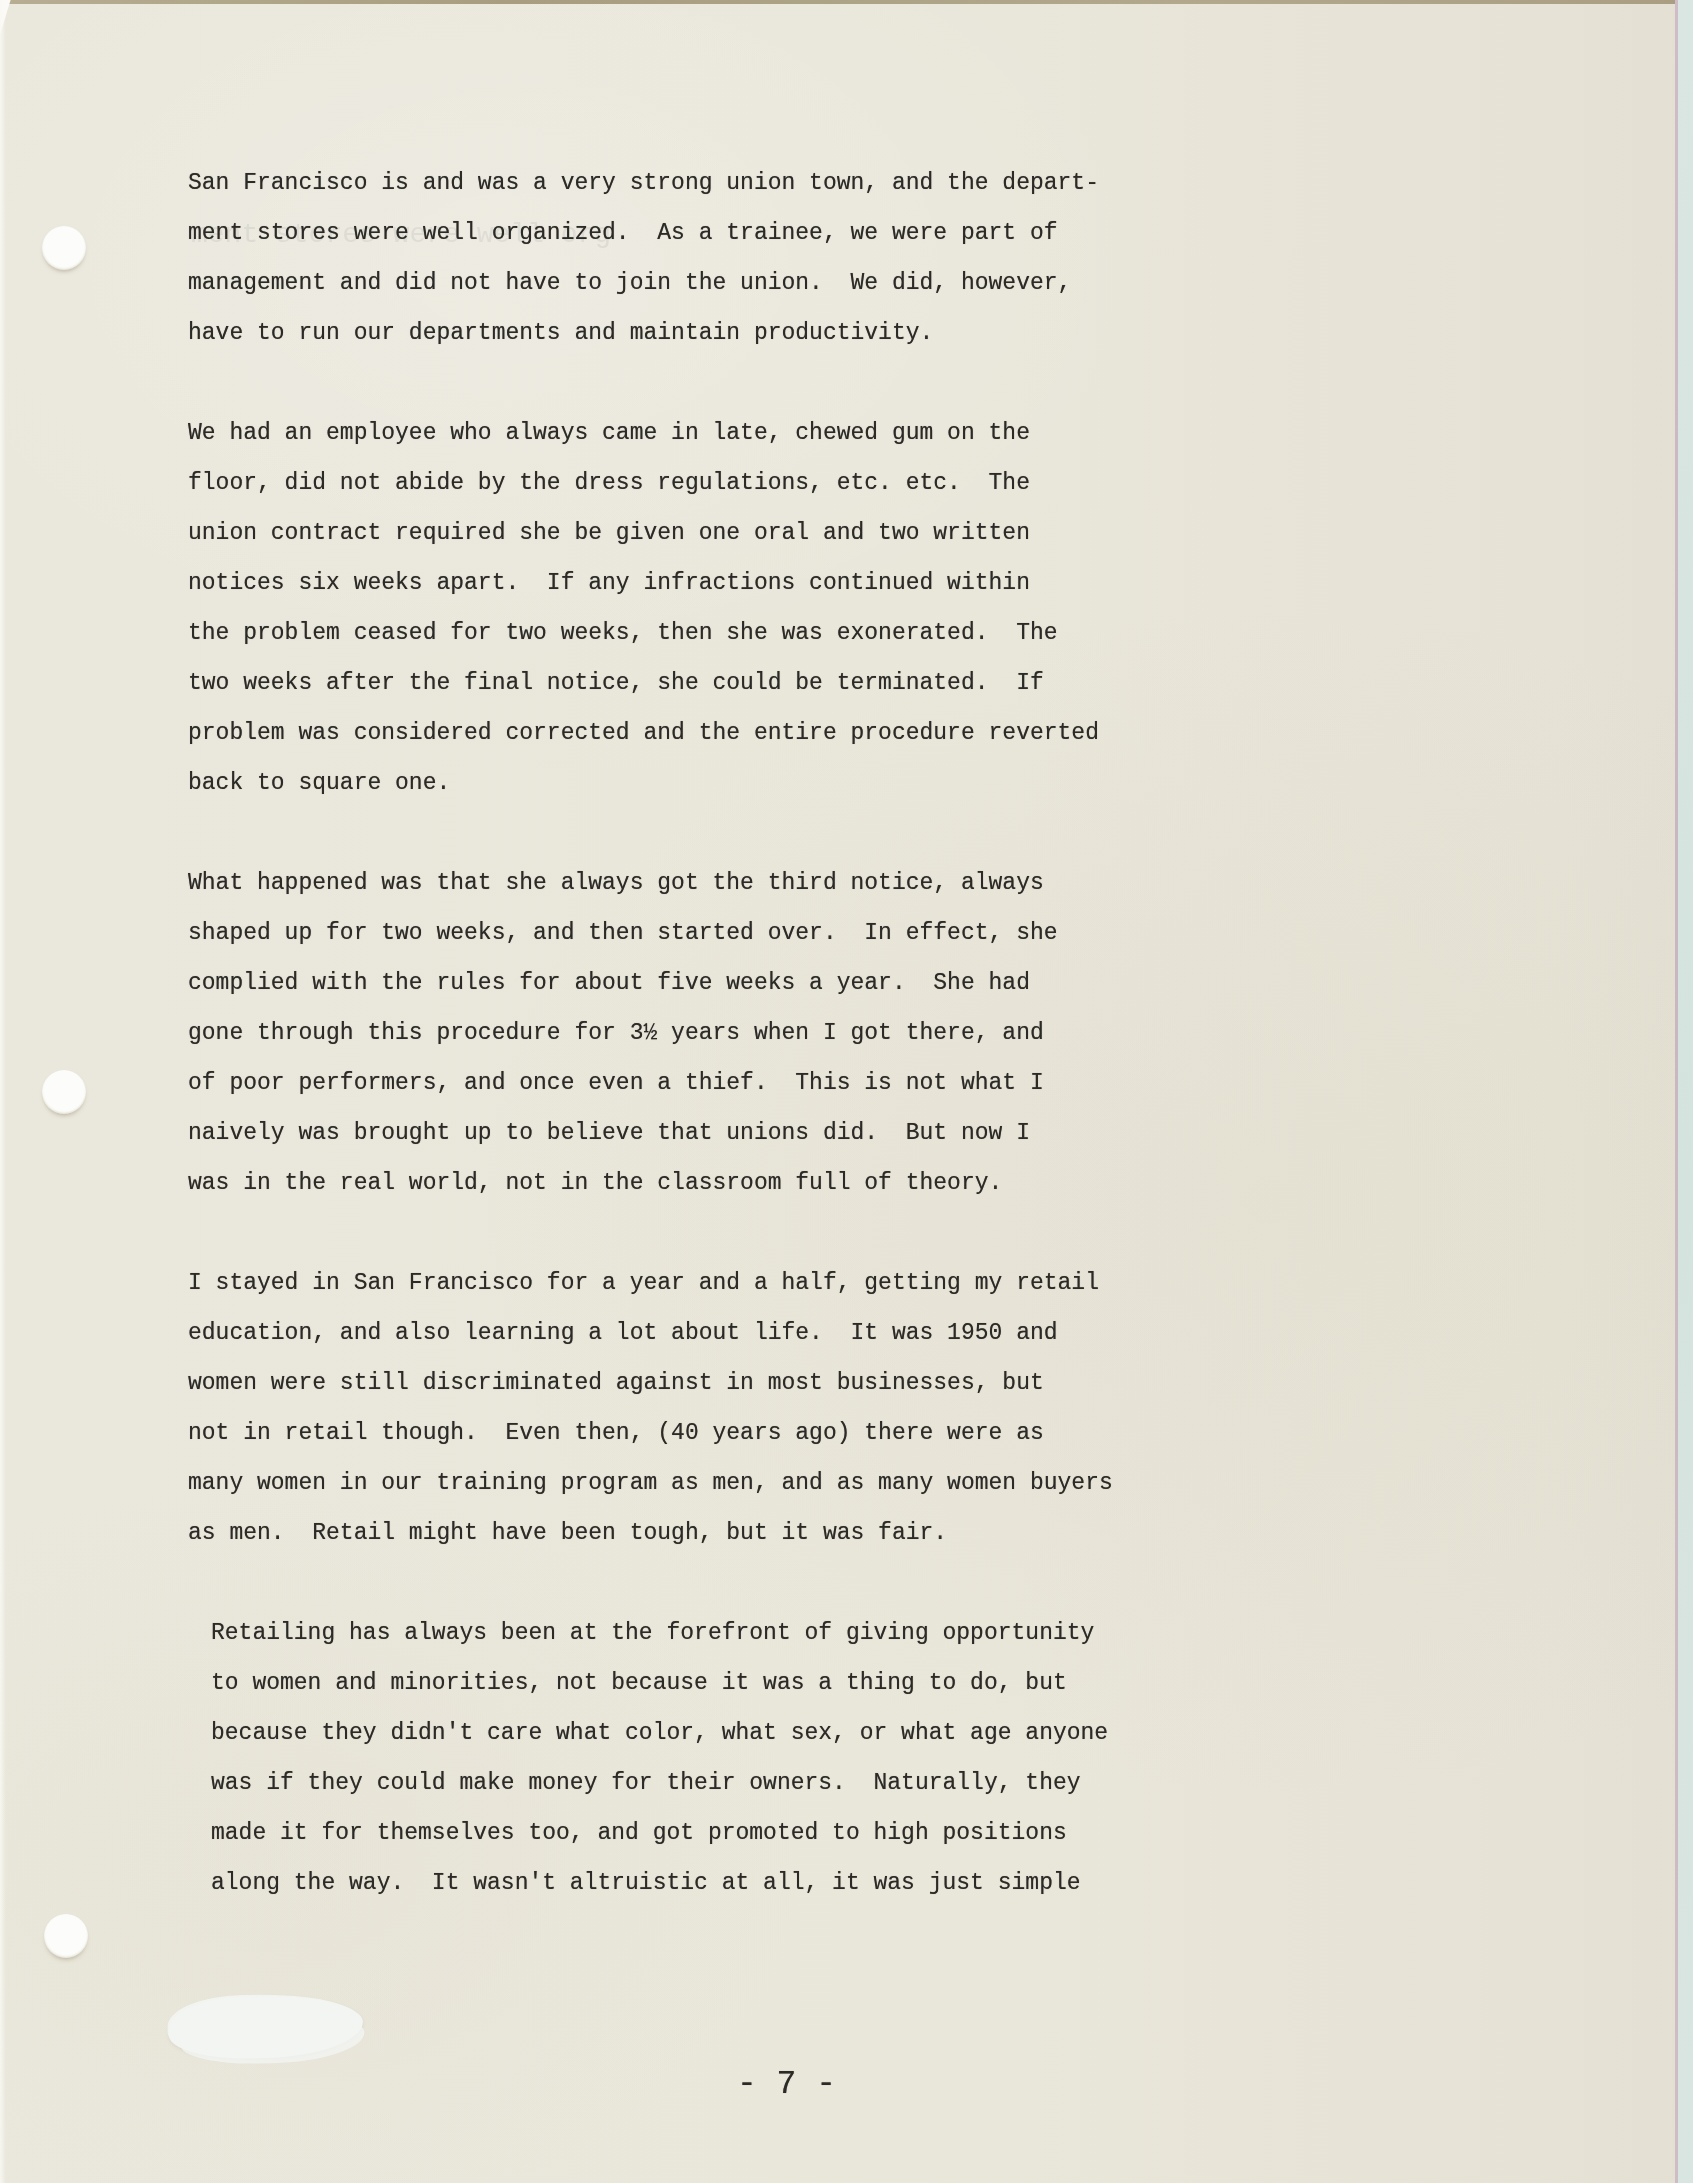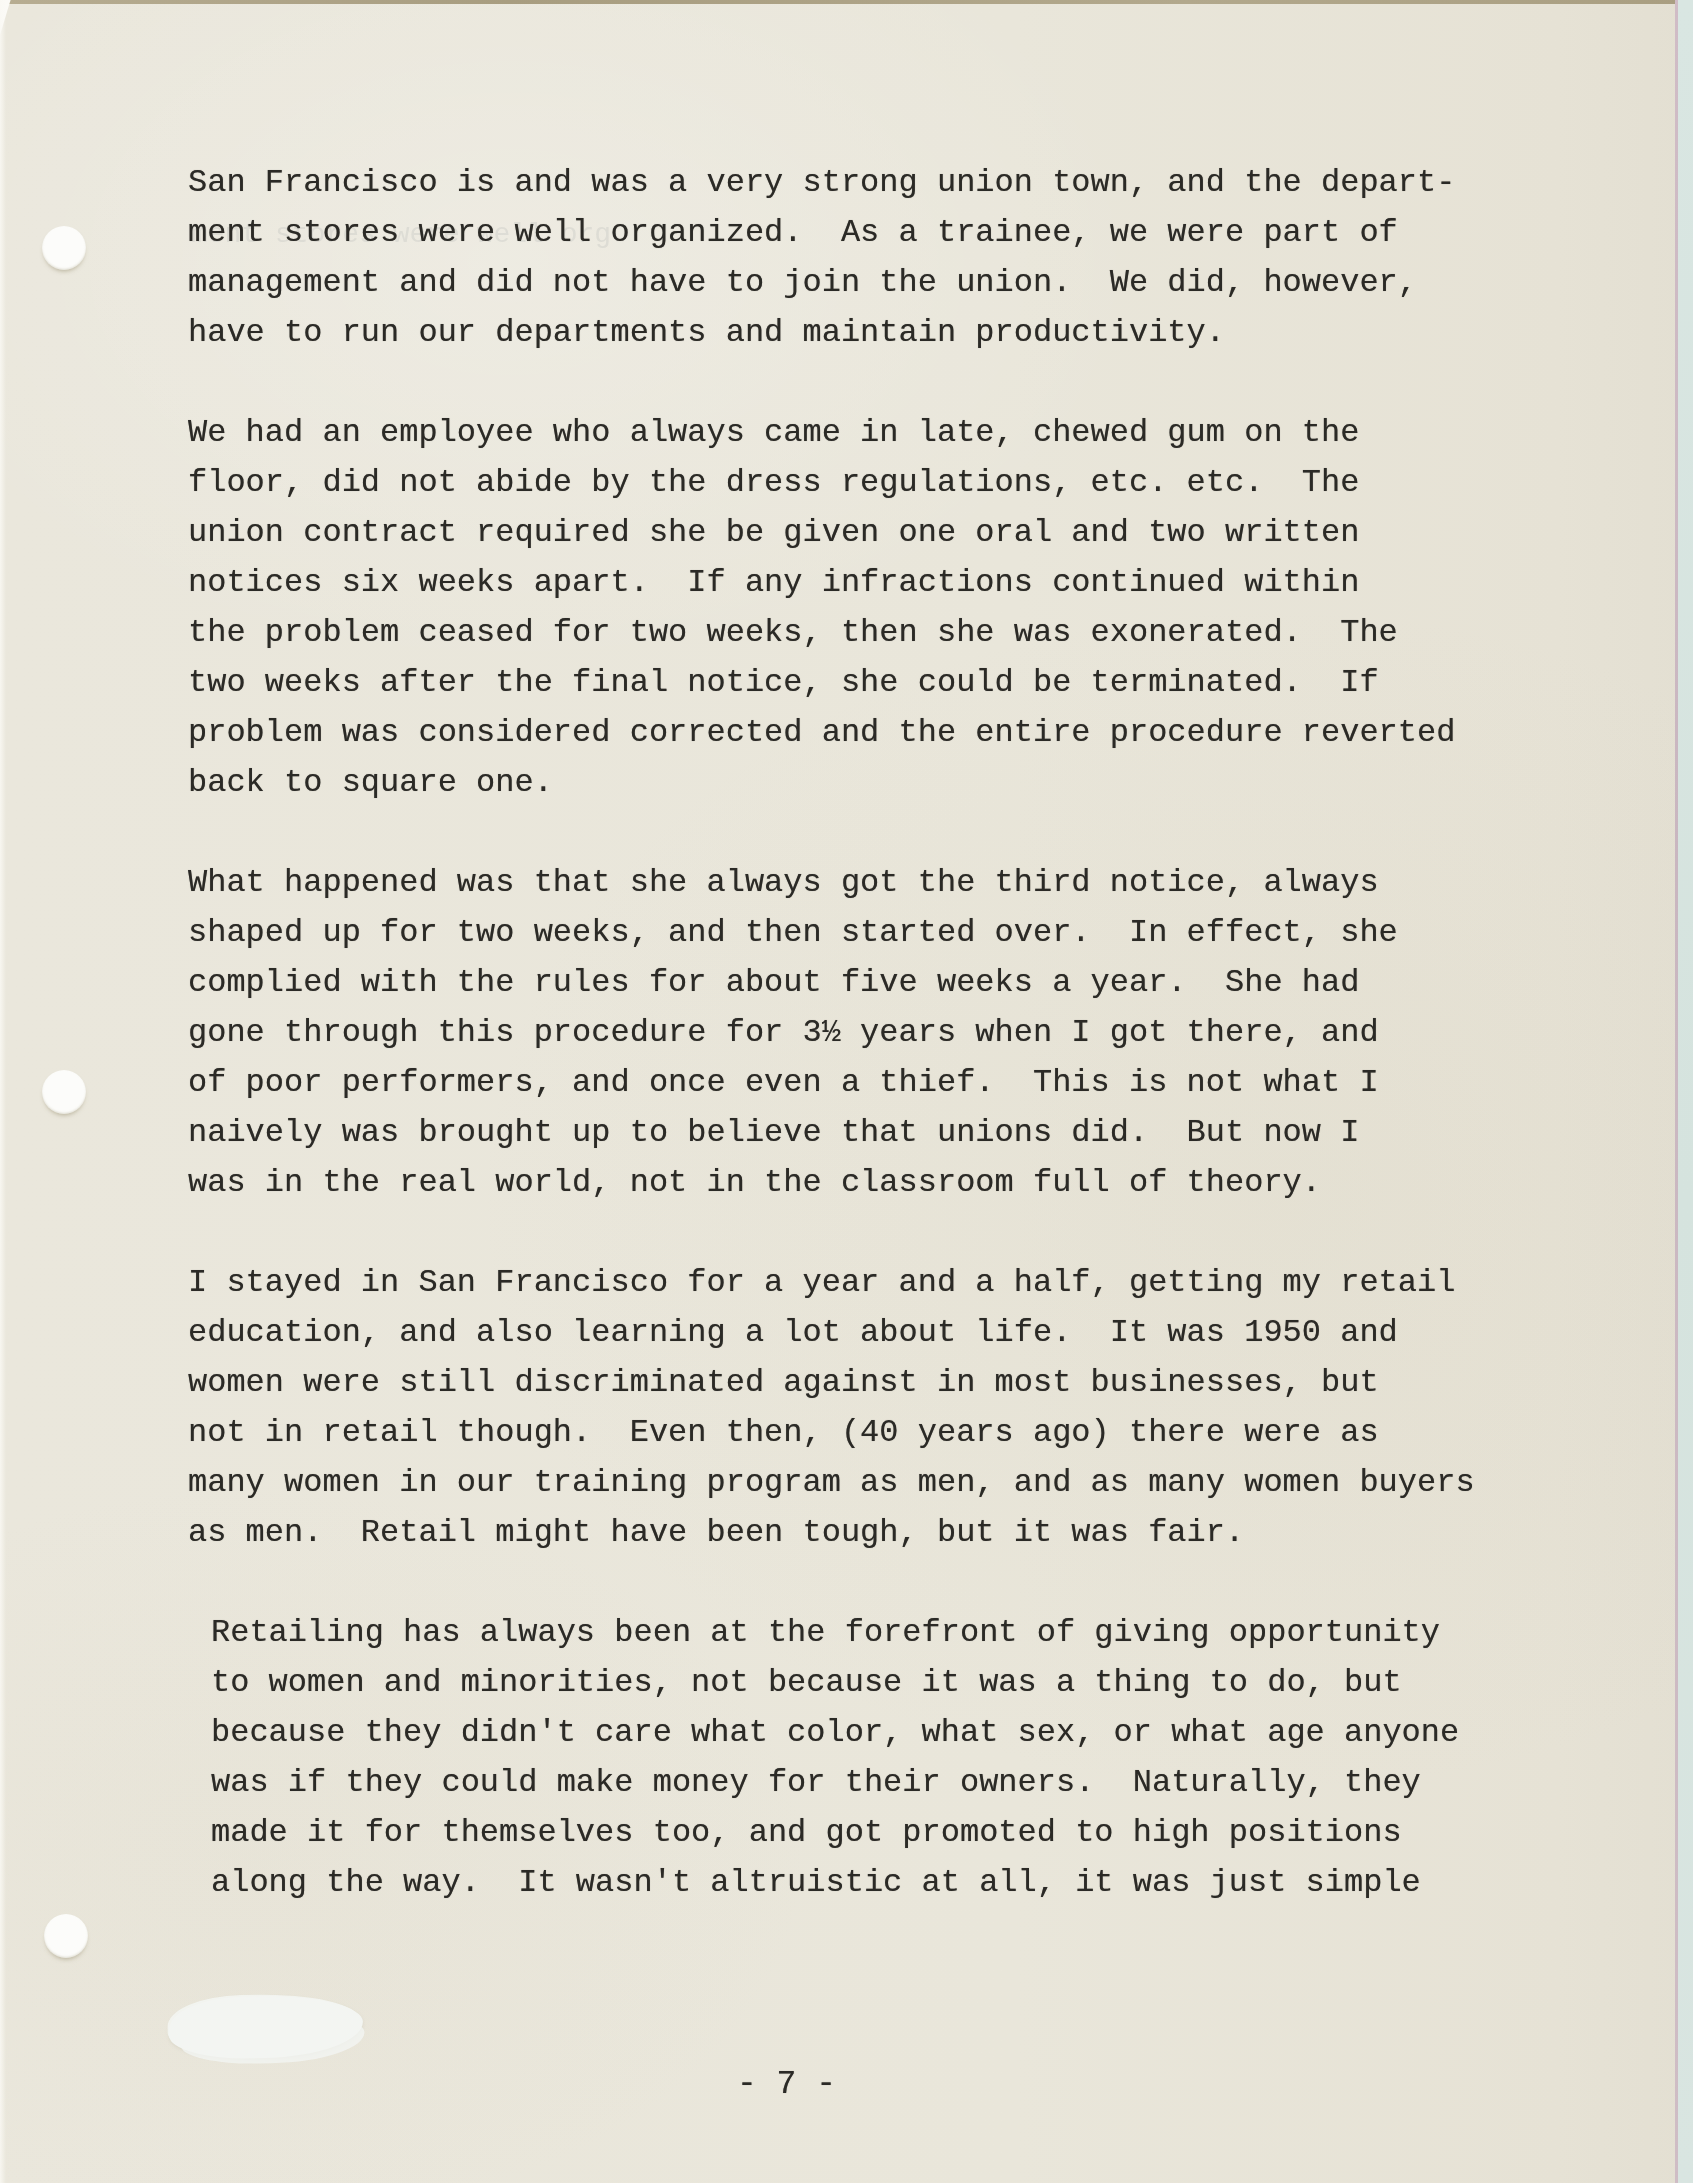--- a/index.html
+++ b/index.html
@@ -70,21 +70,21 @@
       0 3.3px 4.6px -2px rgba(150,140,110,0.55),
       inset 0 -1.3px 2px rgba(190,183,160,0.35);
   }
 
   
   .typewritten {
     position: absolute;
     left: 188px;
     top: 158px;
     width: 1328px;
-    font-size: 32px;
+    font-size: 23px;
     line-height: 50px;
     color: #2b2a26;
     text-shadow: 0 0 0.7px rgba(43,42,38,0.55);
   }
   .paragraph { margin: 0 0 50px 0; }
   .paragraph:last-child { margin-bottom: 0; margin-left: 23px; }
   .text-line { white-space: pre; }
 
   
   .ghost {

